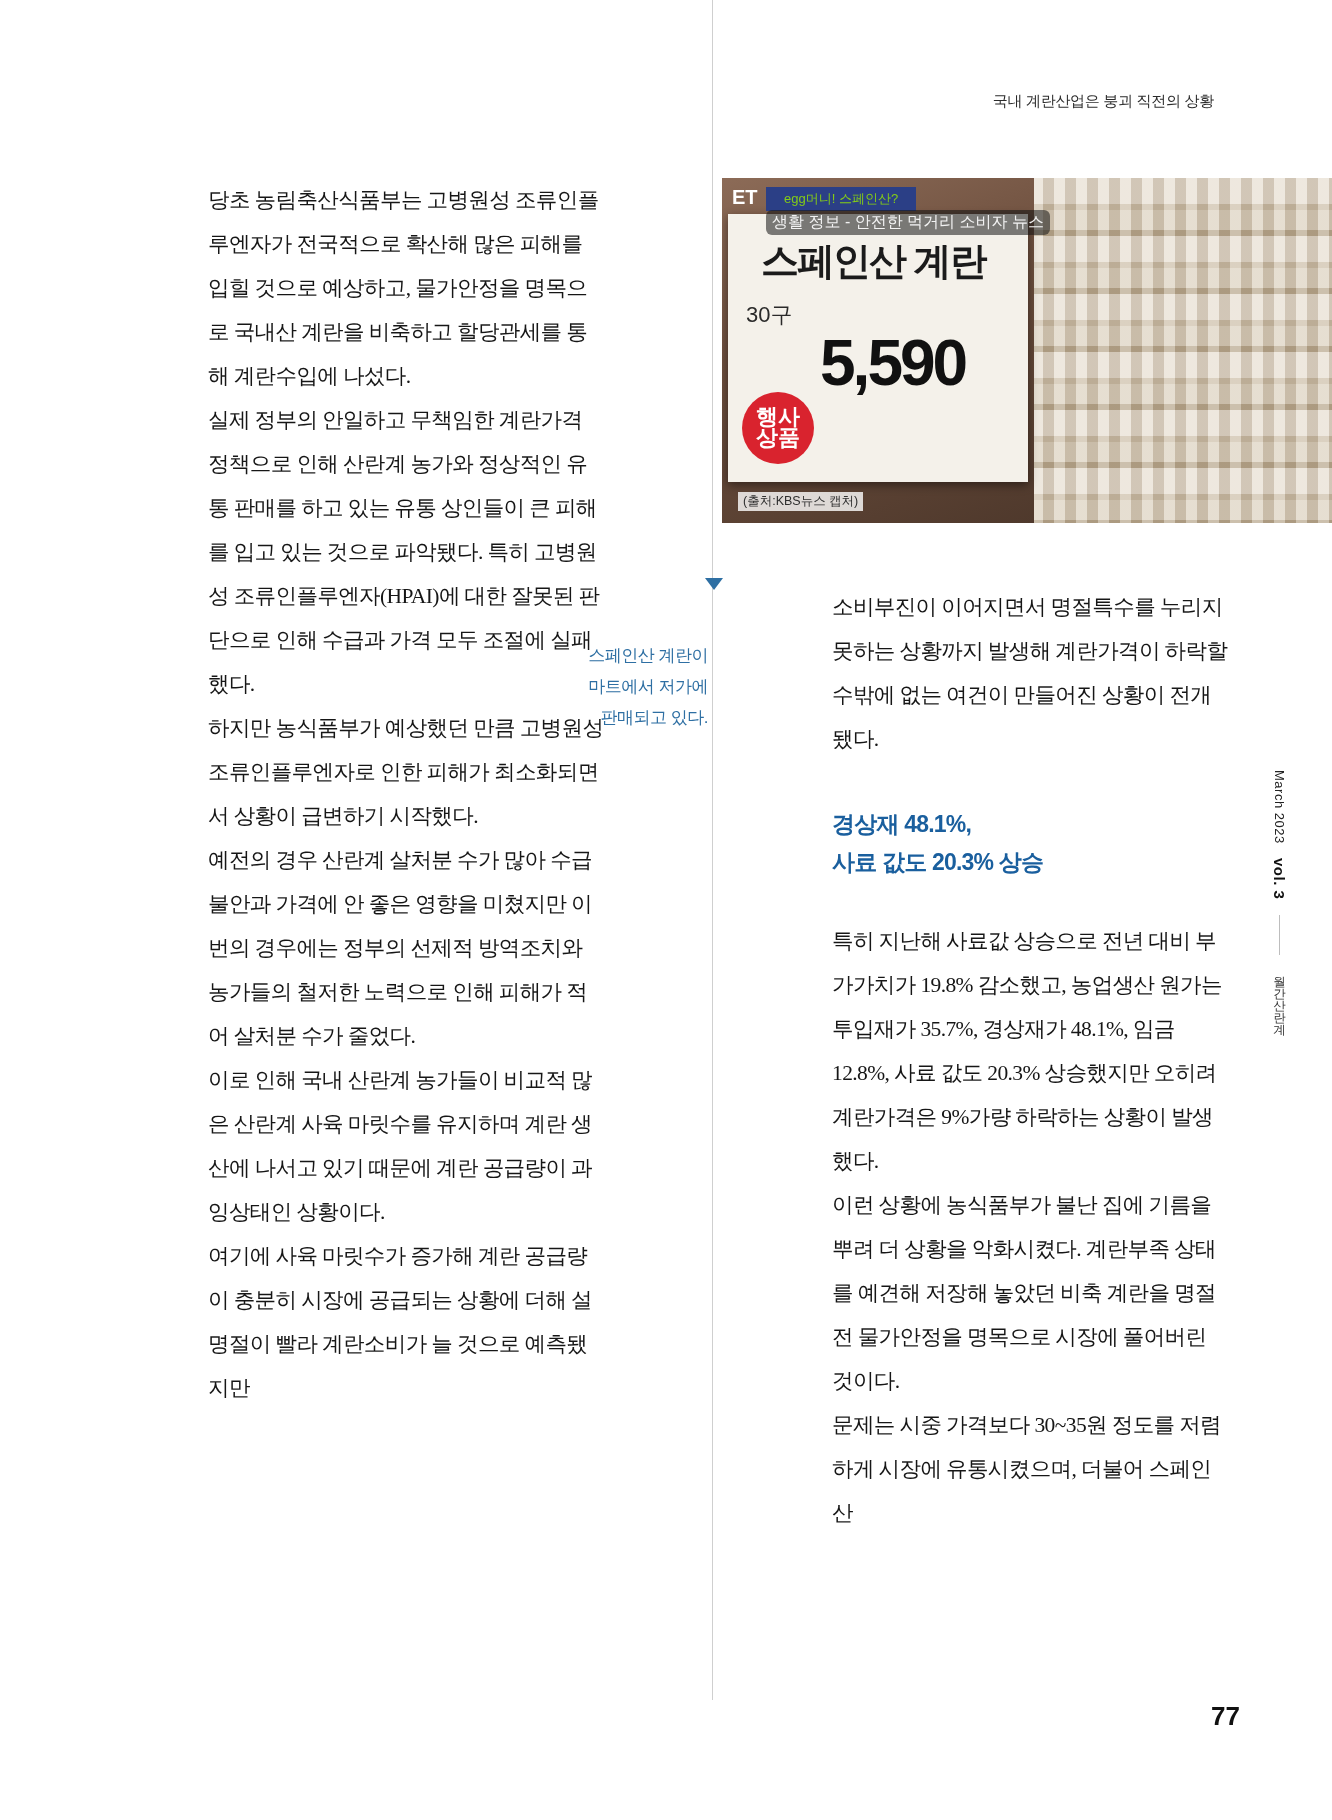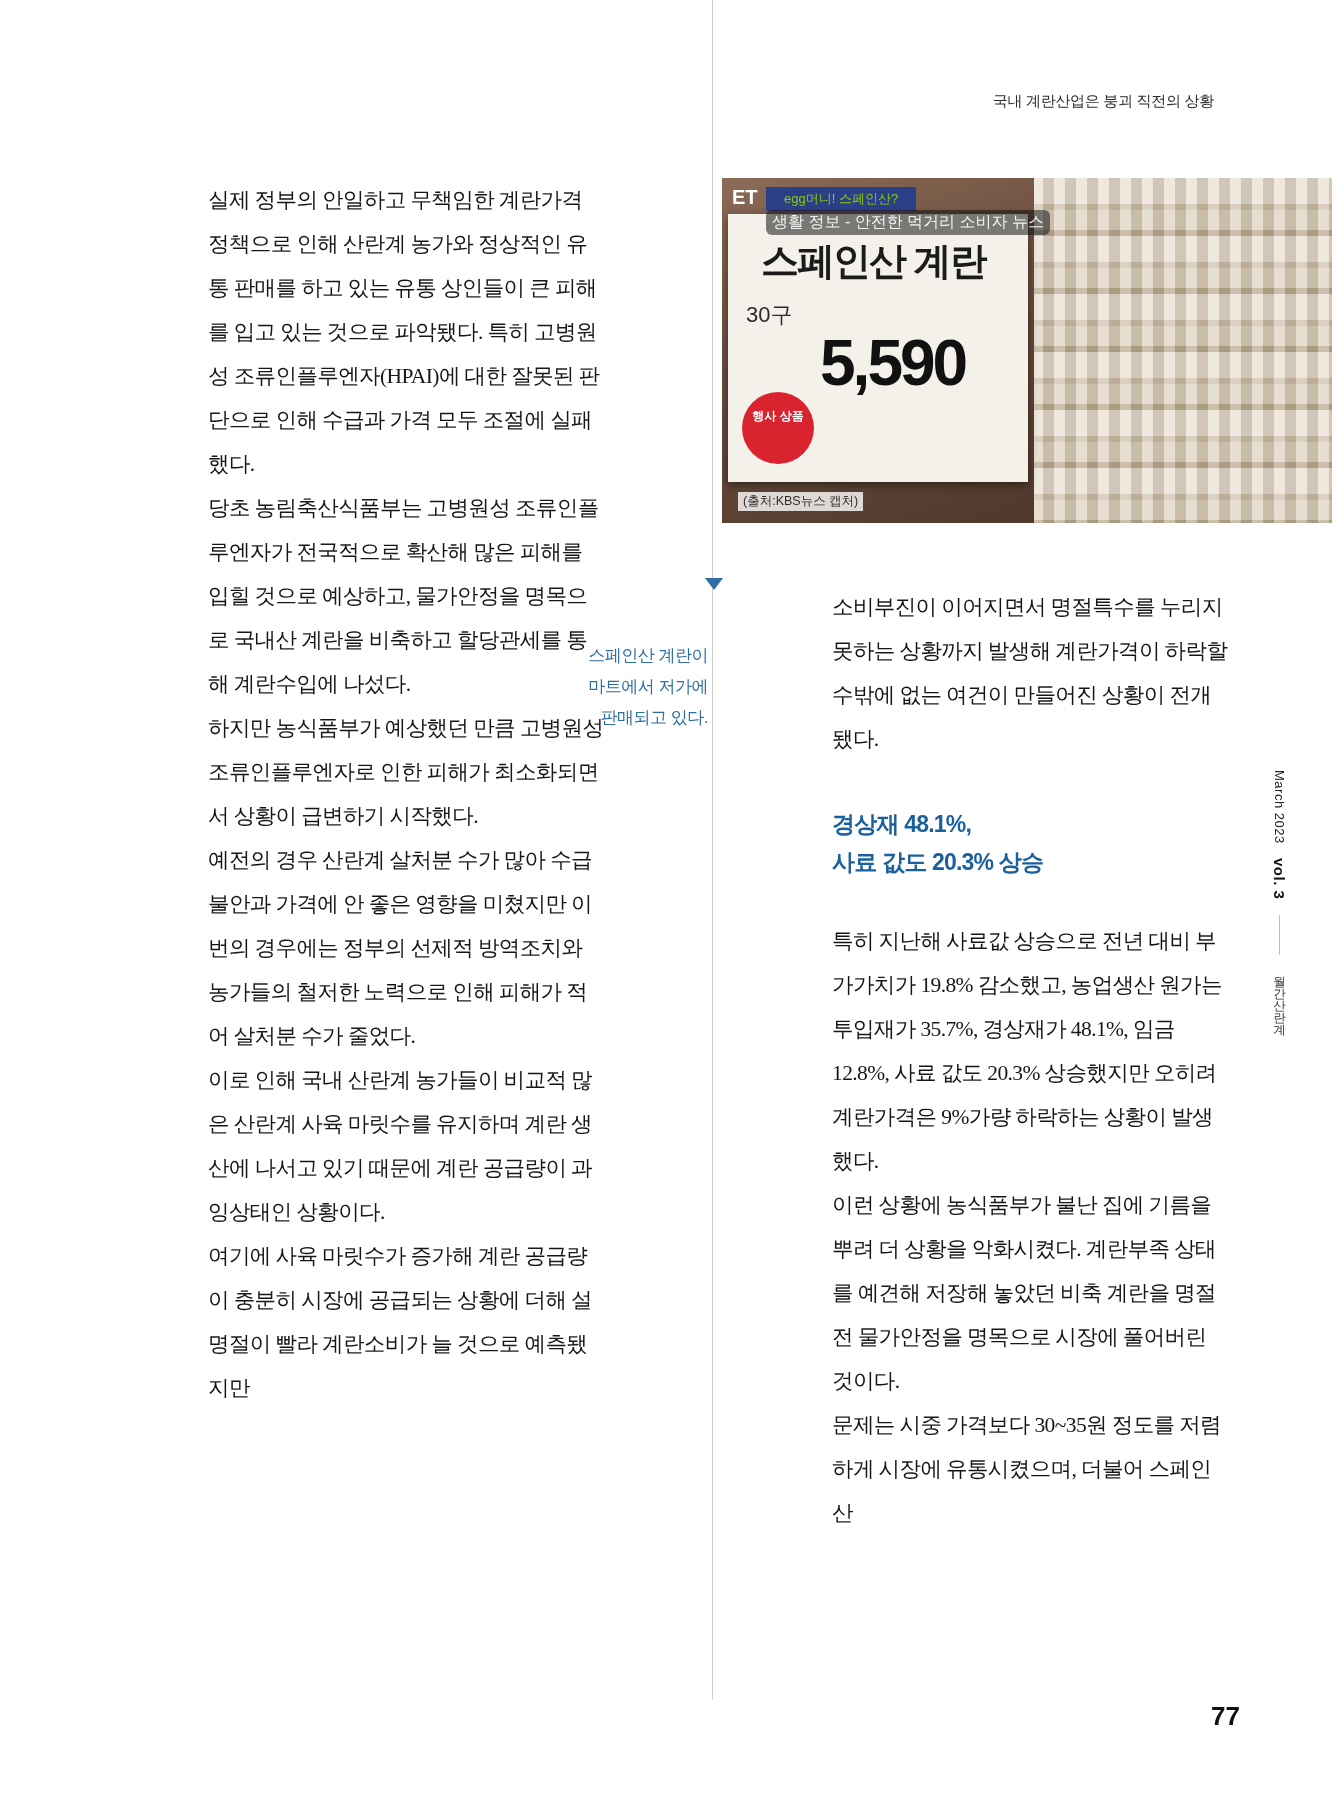--- a/index.html
+++ b/index.html
@@ -134,21 +134,21 @@
   }
   .photo .badge {
     position: absolute;
     left: 14px;
     top: 178px;
     width: 72px;
     height: 72px;
     border-radius: 50%;
     background: #d9232e;
     color: #fff;
-    font-size: 12px;
+    font-size: 22px;
     font-weight: bold;
     line-height: 21px;
     text-align: center;
     padding-top: 14px;
     box-sizing: border-box;
     font-family: "Liberation Sans", sans-serif;
   }
   .photo .tv-logo {
     position: absolute;
     left: 10px;
@@ -293,22 +293,22 @@
 </head>
 <body>
 
 <div class="page">
 
   <div class="running-header">국내 계란산업은 붕괴 직전의 상황</div>
 
   <div class="col-divider"></div>
 
   <div class="col-left">
+    <p>당초 농림축산식품부는 고병원성 조류인플루엔자가 전국적으로 확산해 많은 피해를 입힐 것으로 예상하고, 물가안정을 명목으로 국내산 계란을 비축하고 할당관세를 통해 계란수입에 나섰다.</p>
     <p>실제 정부의 안일하고 무책임한 계란가격 정책으로 인해 산란계 농가와 정상적인 유통 판매를 하고 있는 유통 상인들이 큰 피해를 입고 있는 것으로 파악됐다. 특히 고병원성 조류인플루엔자(HPAI)에 대한 잘못된 판단으로 인해 수급과 가격 모두 조절에 실패했다.</p>
-    <p>당초 농림축산식품부는 고병원성 조류인플루엔자가 전국적으로 확산해 많은 피해를 입힐 것으로 예상하고, 물가안정을 명목으로 국내산 계란을 비축하고 할당관세를 통해 계란수입에 나섰다.</p>
     <p>하지만 농식품부가 예상했던 만큼 고병원성 조류인플루엔자로 인한 피해가 최소화되면서 상황이 급변하기 시작했다.</p>
     <p>예전의 경우 산란계 살처분 수가 많아 수급 불안과 가격에 안 좋은 영향을 미쳤지만 이번의 경우에는 정부의 선제적 방역조치와 농가들의 철저한 노력으로 인해 피해가 적어 살처분 수가 줄었다.</p>
     <p>이로 인해 국내 산란계 농가들이 비교적 많은 산란계 사육 마릿수를 유지하며 계란 생산에 나서고 있기 때문에 계란 공급량이 과잉상태인 상황이다.</p>
     <p>여기에 사육 마릿수가 증가해 계란 공급량이 충분히 시장에 공급되는 상황에 더해 설 명절이 빨라 계란소비가 늘 것으로 예측됐지만</p>
   </div>
 
   <div class="photo">
     <div class="shelf-right"></div>
     <div class="shelf-left"></div>
     <div class="board">

